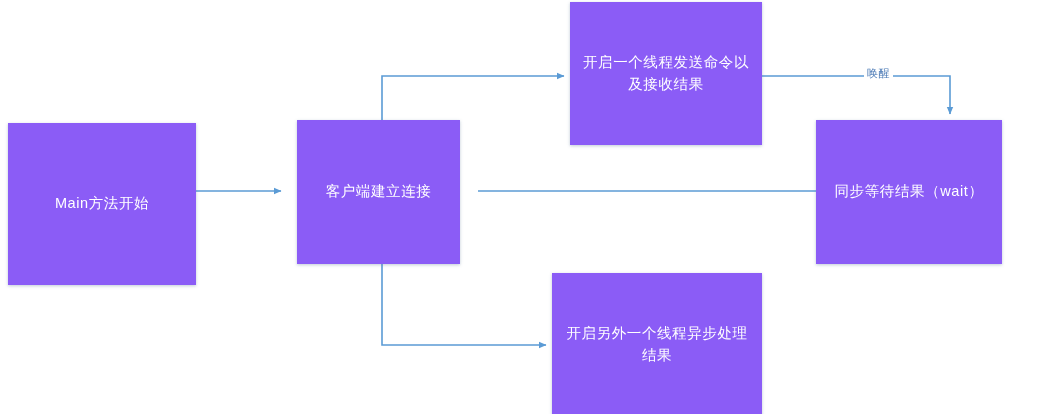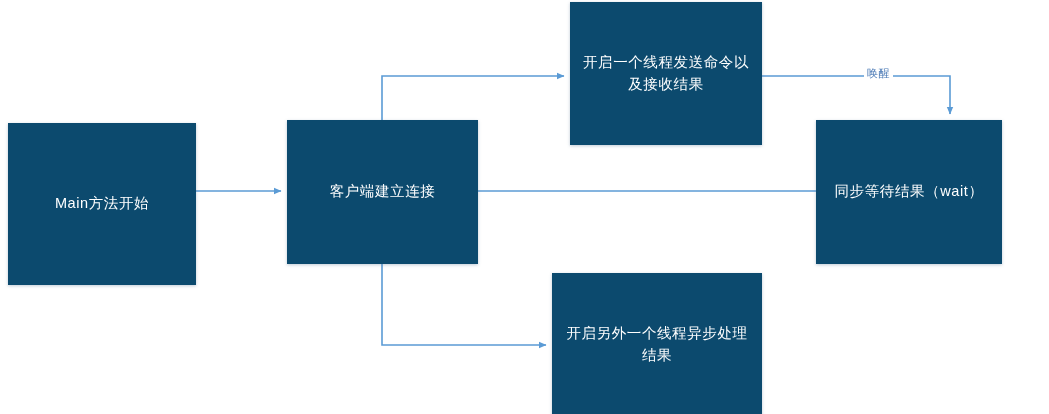--- a/index.html
+++ b/index.html
@@ -10,37 +10,37 @@
   #canvas {
     position: relative;
     width: 1049px;
     height: 414px;
     background: #ffffff;
     overflow: hidden;
     font-family: "Liberation Sans", "DejaVu Sans", sans-serif;
   }
   .node {
     position: absolute;
-    background: #0c4a6e;
+    background: #8b5cf6;
     box-sizing: border-box;
     display: flex;
     align-items: center;
     justify-content: center;
     text-align: center;
     color: #ffffff;
     font-size: 14.5px;
     line-height: 1.5;
     letter-spacing: 0.6px;
     box-shadow: 0 1px 3px rgba(90,120,150,0.38);
   }
   .node span { display: block; padding: 0 8px; }
 
   
   #node-main      { left: 8px;   top: 123px; width: 188px; height: 162px; }
-  #node-connect   { left: 287px; top: 120px; width: 191px; height: 144px; }
+  #node-connect   { left: 297px; top: 120px; width: 163px; height: 144px; }
   #node-send      { left: 570px; top: 2px;   width: 192px; height: 143px; }
   #node-wait      { left: 816px; top: 120px; width: 186px; height: 144px; }
   #node-async     { left: 552px; top: 273px; width: 210px; height: 143px; }
 
   
   #edges {
     position: absolute;
     left: 0; top: 0;
     width: 1049px;
     height: 414px;

